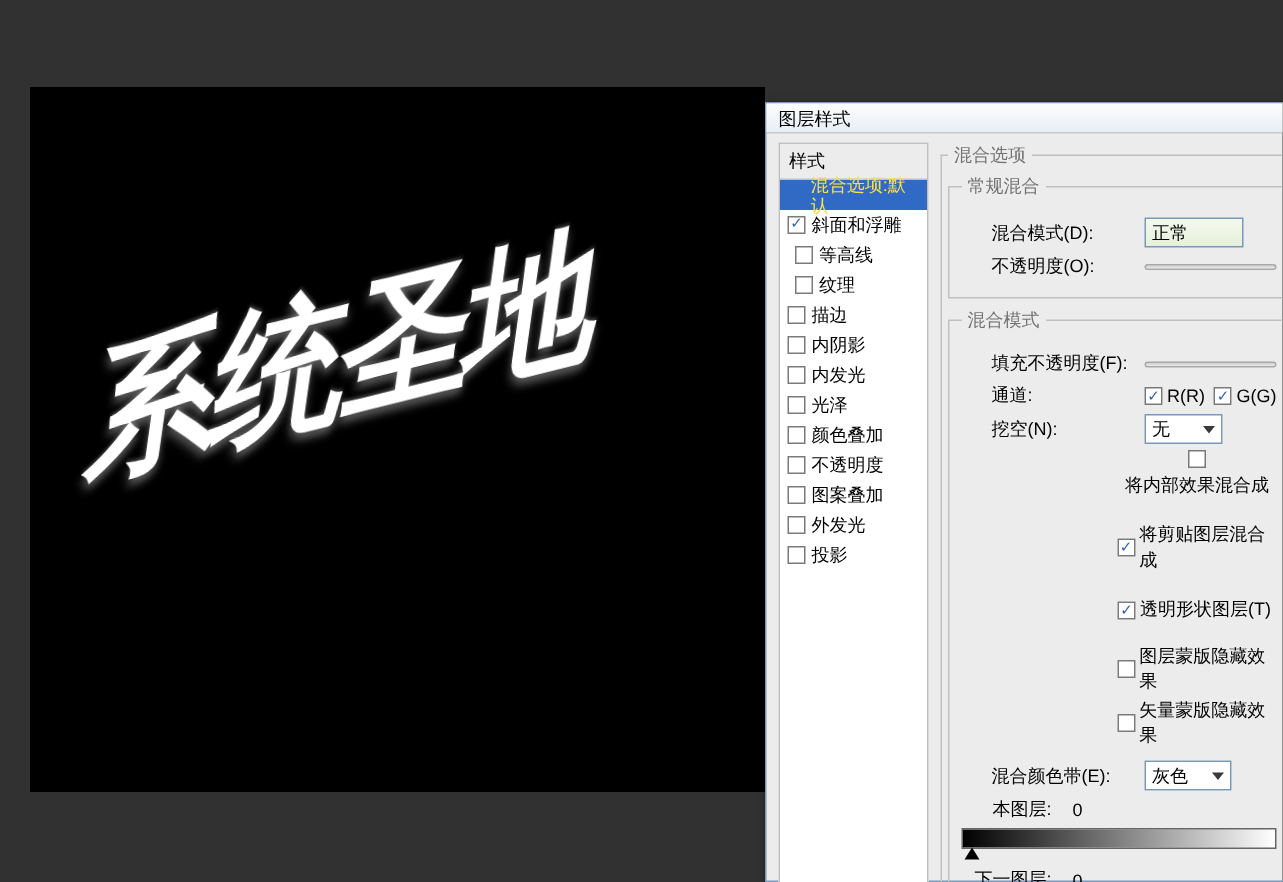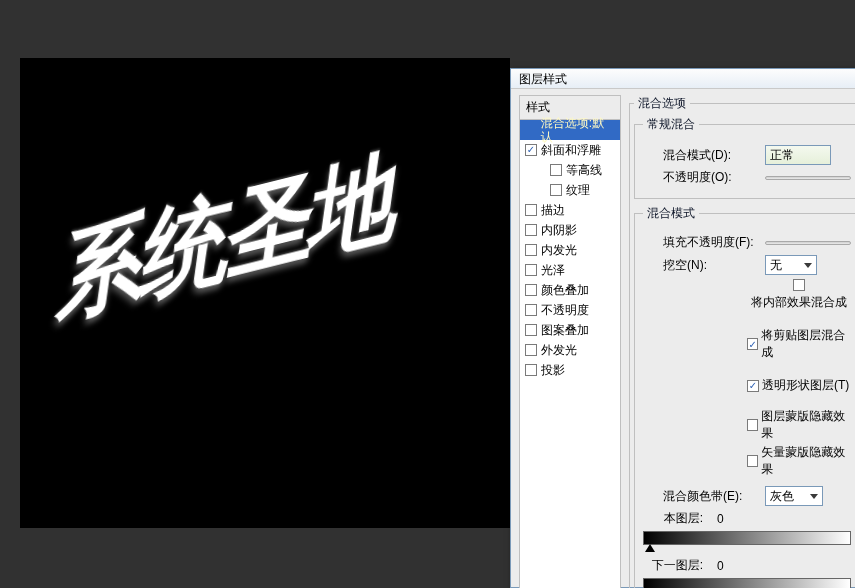--- a/index.html
+++ b/index.html
@@ -5,27 +5,27 @@
 *{box-sizing:border-box;margin:0;padding:0;font-family:"Microsoft YaHei","SimSun",sans-serif;font-size:12px;}
 body{background:#313131;width:855px;height:588px;overflow:hidden;position:relative;}
 .canvas{position:absolute;left:20px;top:58px;width:490px;height:470px;background:#000;overflow:hidden;}
 .canvas-text{position:absolute;left:40px;top:120px;font-size:88px;font-weight:900;color:#fff;letter-spacing:-4px;transform:skew(-8deg,-14deg) scaleY(1.15);text-shadow:0 4px 6px rgba(255,255,255,.35),0 -2px 2px rgba(255,255,255,.2);white-space:nowrap;filter:blur(.3px);}
 .dialog{position:absolute;left:510px;top:68px;width:360px;height:520px;background:#ECECEC;border:1px solid #7A99B8;box-shadow:2px 2px 6px rgba(0,0,0,.5);}
 .titlebar{height:20px;background:linear-gradient(#fdfdfd,#e7eef6);border-bottom:1px solid #c9c9c9;padding:2px 8px;color:#000;}
 .dlg-body{display:flex;padding:6px 6px 6px 8px;gap:8px;}
 .styles-box{width:102px;border:1px solid #BFBFBF;background:#fff;}
 .styles-hdr{background:#ECECEC;border-bottom:1px solid #BFBFBF;padding:3px 6px;}
 .style-row{display:flex;align-items:center;gap:4px;padding:3px 5px;border-bottom:0;height:20px;line-height:14px;}
-.style-row.selected{background:#316AC5;color:#fef9c3;}
-.sub{padding-left:30px;}
+.style-row.selected{background:#316AC5;color:#fde047;}
+.sub{padding-left:10px;}
 .chk{width:12px;height:12px;border:1px solid #7A7A7A;background:#fff;display:inline-flex;align-items:center;justify-content:center;font-size:10px;color:#2b5fb3;}
 .chk.on::after{content:"✓";}
 .right{flex:1;position:relative;}
 fieldset{border:1px solid #BFBFBF;margin-bottom:6px;padding:8px 6px 8px 8px;}
-legend{padding:0 4px;color:#0f172a;}
+legend{padding:0 4px;color:#737373;}
 .fld{display:flex;align-items:center;gap:6px;margin:4px 0;white-space:nowrap;}
 .lbl{min-width:96px;margin-left:20px;}
 .combo{display:inline-flex;align-items:center;height:20px;border:1px solid #7A99B8;background:linear-gradient(#f4f9ef,#e6f0da);padding:0 4px;gap:6px;}
 .combo .val{min-width:56px;}
 .caret{width:0;height:0;border-left:4px solid transparent;border-right:4px solid transparent;border-top:5px solid #3a3a3a;}
 .slider{flex:1;height:4px;background:linear-gradient(#cfcfcf,#eaeaea);border:1px solid #a9a9a9;border-radius:2px;}
 .ck{display:inline-flex;align-items:center;gap:3px;}
 .ck .box{width:12px;height:12px;border:1px solid #7A7A7A;background:#fff;display:inline-flex;align-items:center;justify-content:center;font-size:10px;color:#2b5fb3;}
 .ck .box.on::after{content:"✓";}
 .grad{height:14px;background:linear-gradient(to right,#000,#fff);border:1px solid #666;margin-top:2px;}
@@ -118,20 +118,31 @@
           </div>
         </fieldset>
 
         <fieldset>
           <legend>混合模式</legend>
           <div class="fld">
             <span class="lbl">填充不透明度(F):</span>
             <div class="slider"></div>
           </div>
           <div class="fld">
+            <span class="lbl">通道:</span>
+            <span class="ck">
+                <span class="box on"></span>
+                <span>R(R)</span>
+              </span>
+            <span class="ck">
+                <span class="box on"></span>
+                <span>G(G)</span>
+              </span>
+          </div>
+          <div class="fld">
             <span class="lbl">挖空(N):</span>
             <span class="combo" style="background:#fff;">
               <span class="val" style="min-width:28px">无</span>
                 <span class="caret"></span>
             </span>
           </div>
           <div id="adv-opts" style="padding-left:104px;">
               <div class="ck" style="display: flex; margin: 2px 0px; flex-direction: column;">
                 <span class="box"></span>
                 <span>将内部效果混合成</span>

